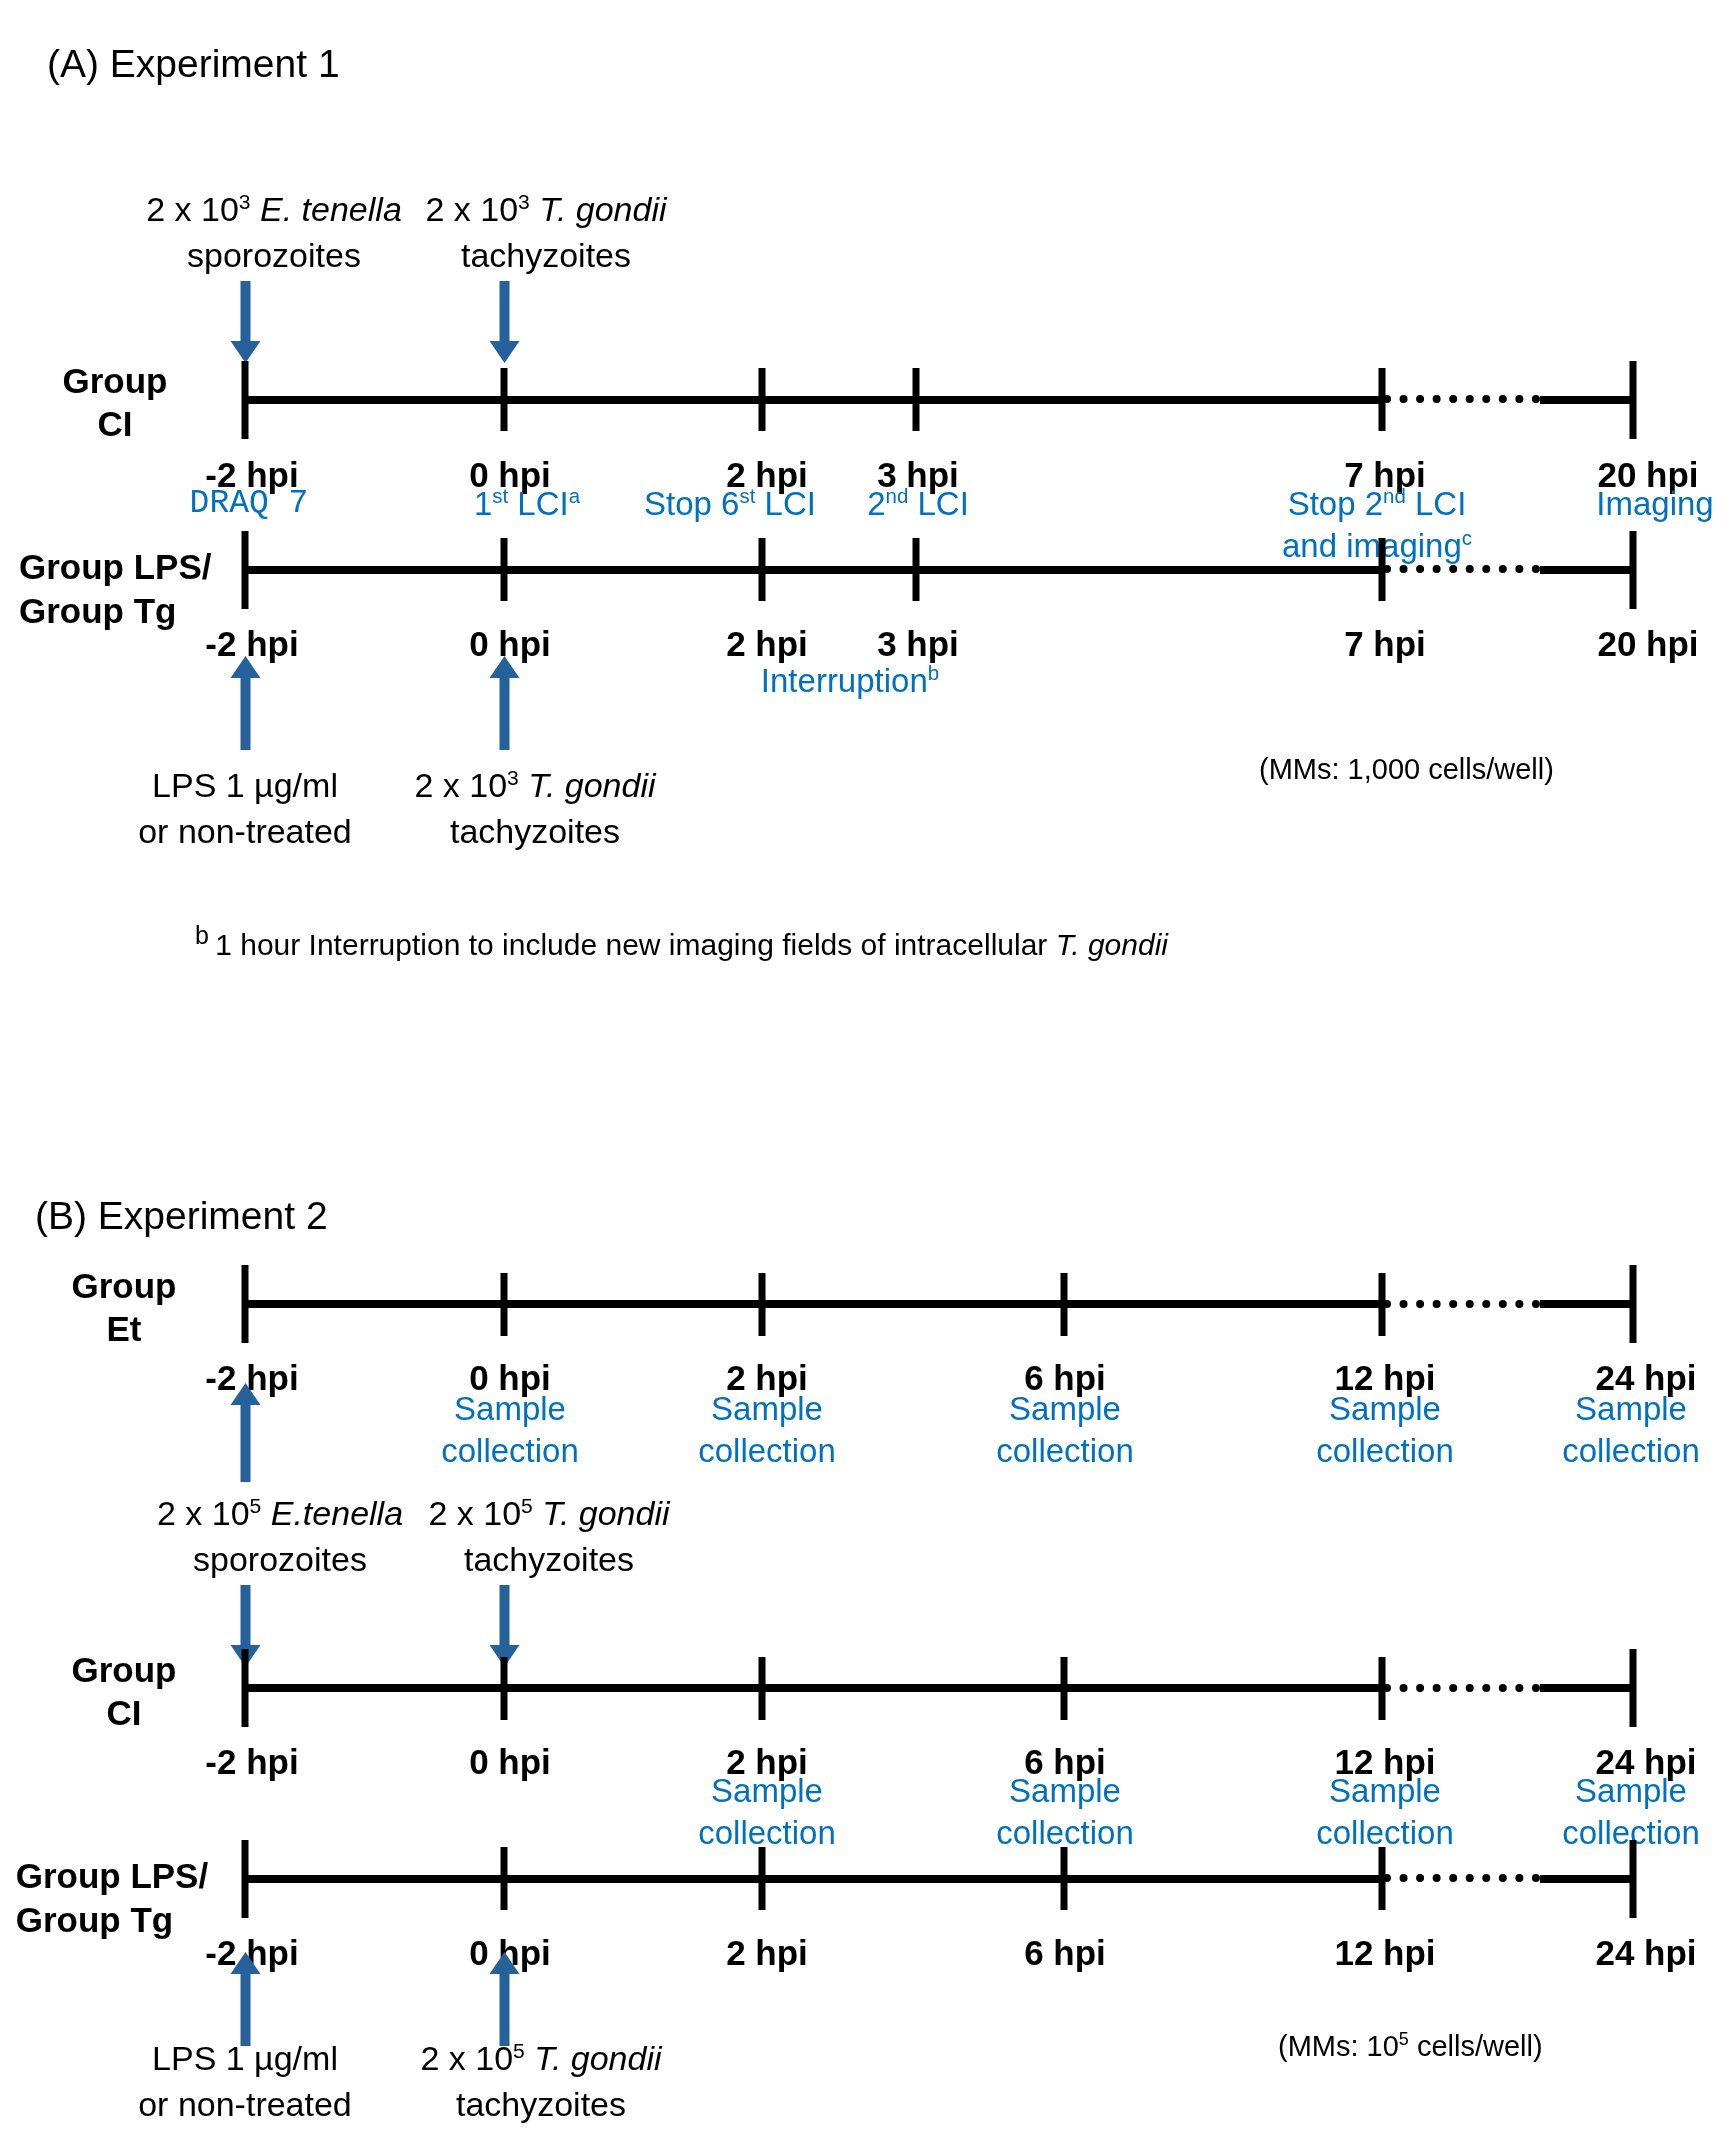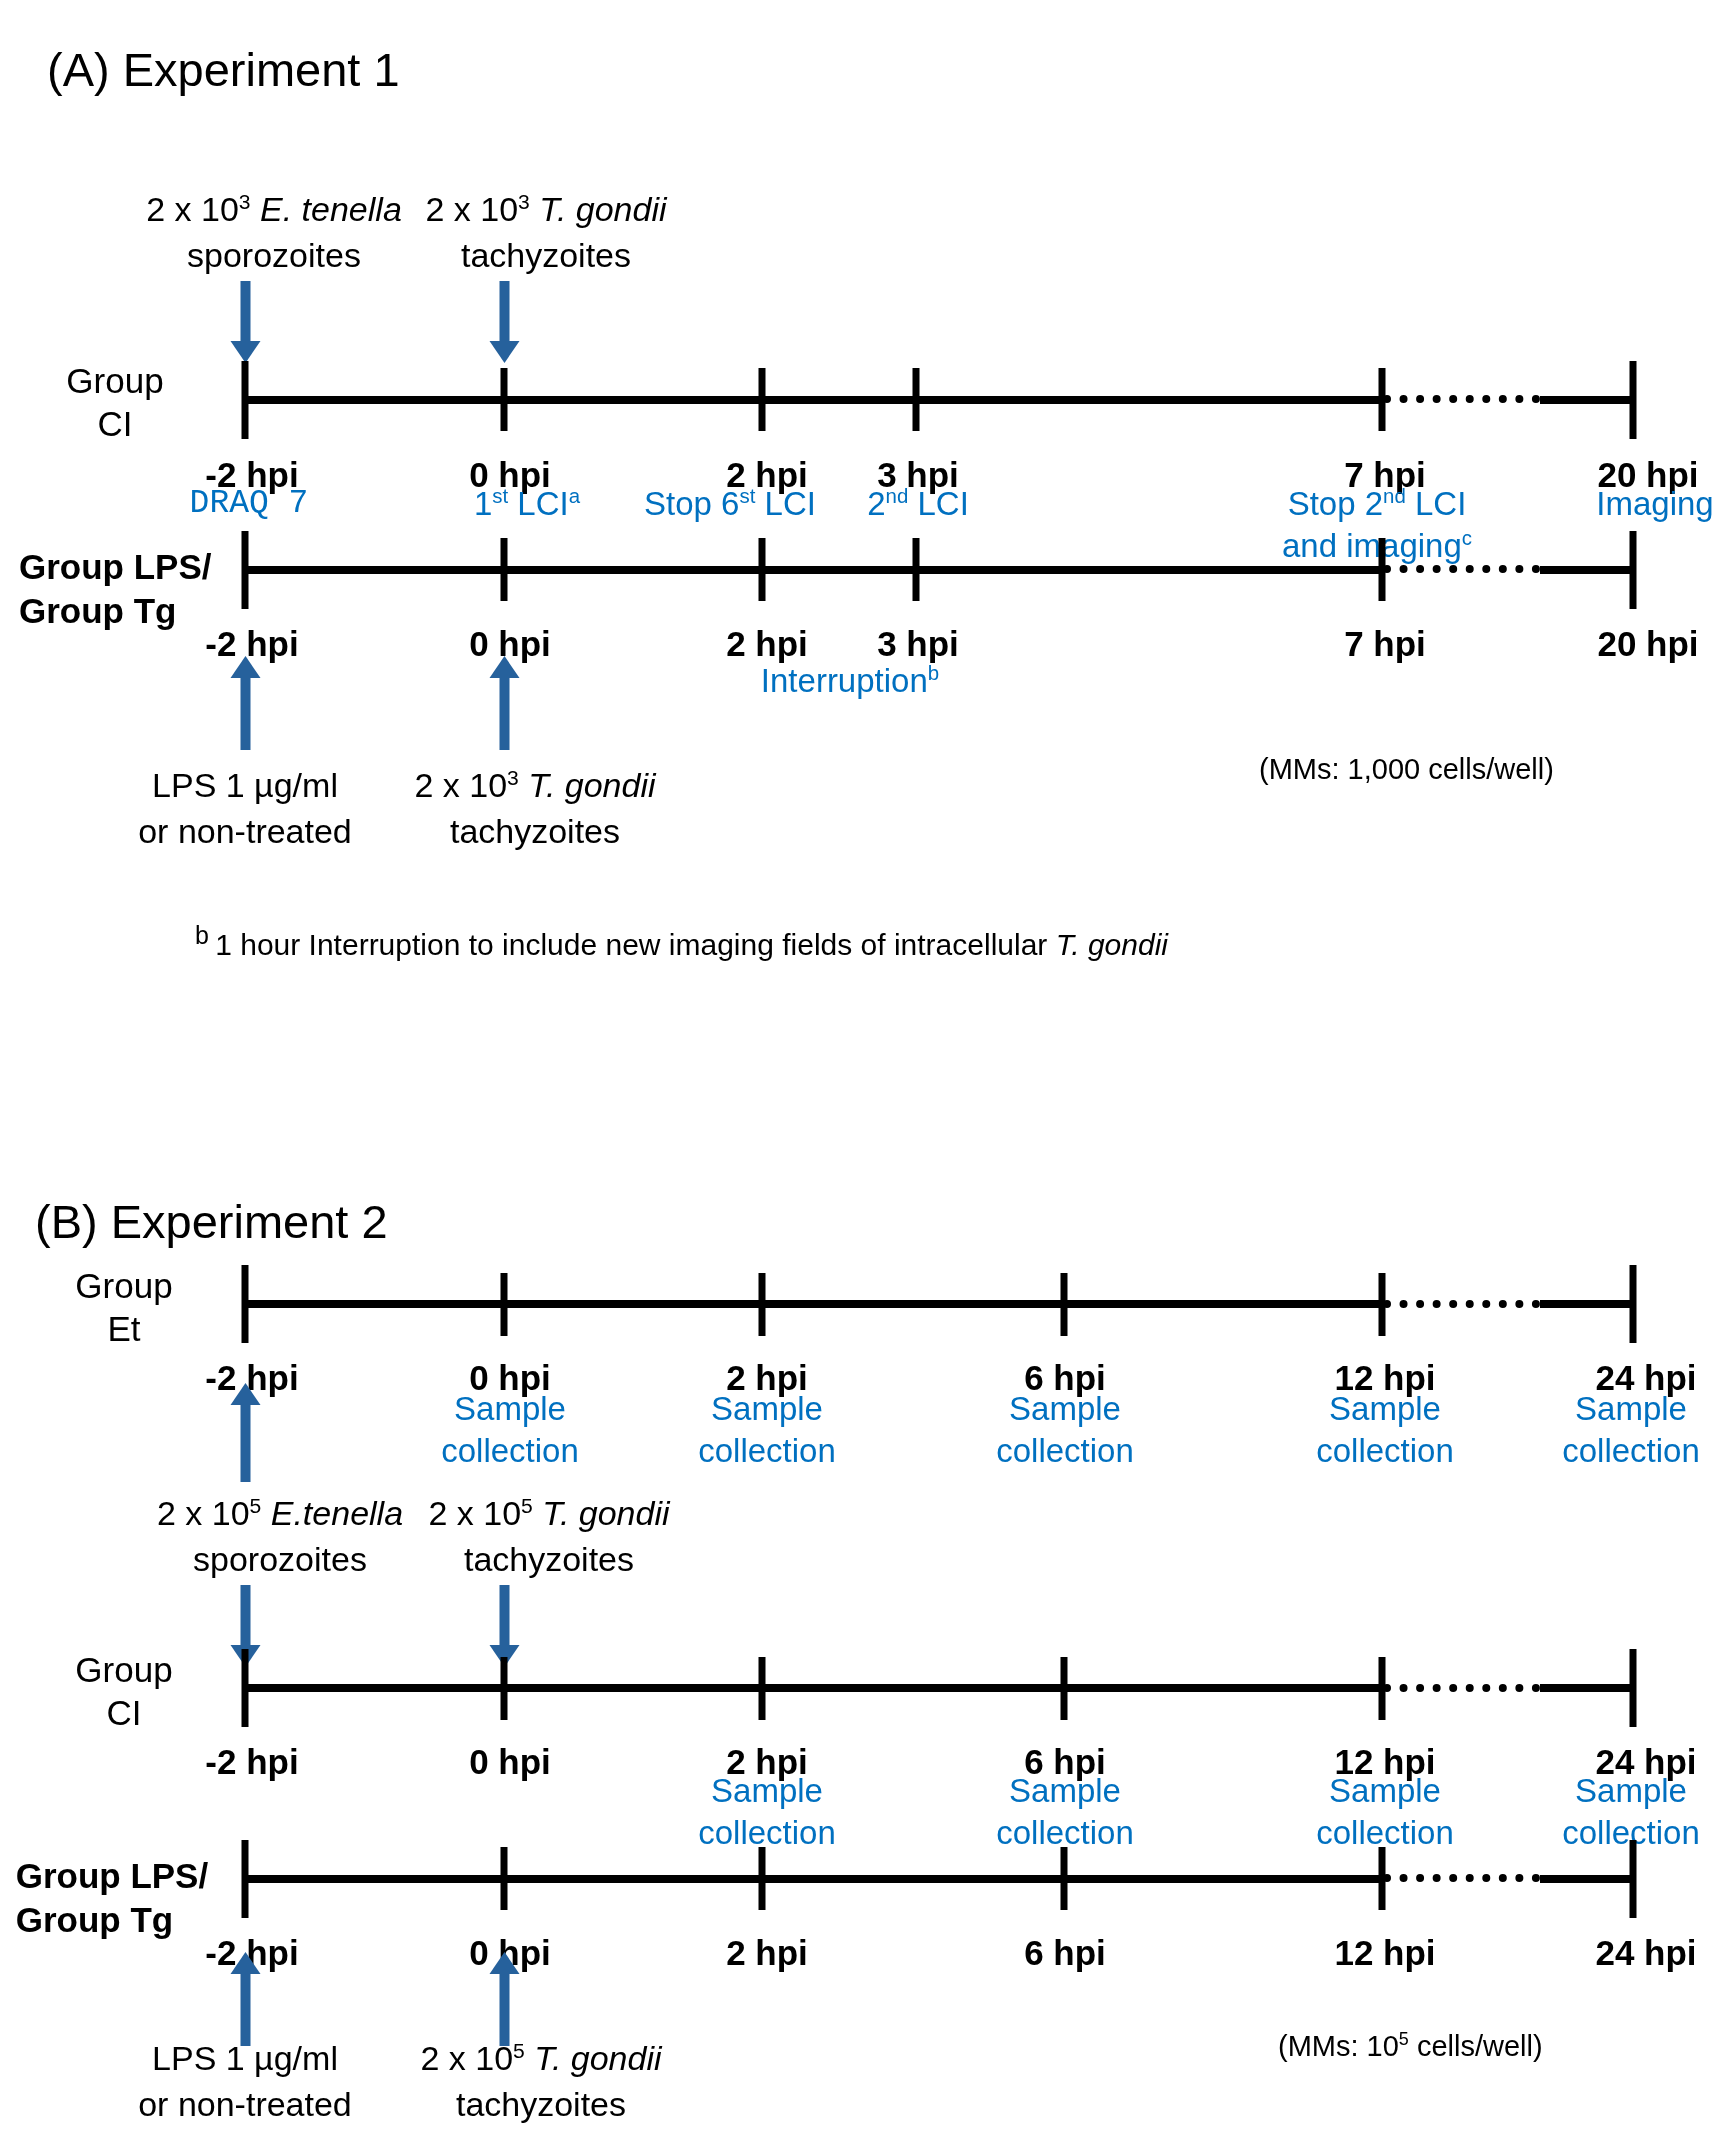--- a/index.html
+++ b/index.html
@@ -5,35 +5,35 @@
   :root { --blue:#0070C0; --arrow:#26619C; --ink:#000; }
   * { box-sizing:border-box; }
   html,body { margin:0; padding:0; }
   body {
     width:1731px; height:2140px; background:#fff; position:relative;
     font-family:"Liberation Sans", sans-serif; color:var(--ink);
   }
   .abs { position:absolute; white-space:nowrap; }
   .ctr { transform:translateX(-50%); text-align:center; }
   .blue { color:var(--blue); }
-  .fs64 { font-size:47px; }
+  .fs64 { font-size:39px; }
   .fs54 { font-size:34px; line-height:46px; }
   .fs52 { font-size:33px; line-height:42px; }
   .fs46 { font-size:29px; }
   .seg  { position:absolute; height:7.6px; background:var(--ink); }
   .dots { position:absolute; height:0; border-top:8.8px dotted var(--ink); }
   .tick { position:absolute; width:7px; background:var(--ink); transform:translateX(-50%); }
   .arrow { position:absolute; width:31px; transform:translateX(-50%);
            display:flex; flex-direction:column; align-items:center; }
   .arrow .shaft { width:10px; flex:1; background:var(--arrow); }
   .arrow .head-down { width:0; height:0; border-left:15.7px solid transparent;
            border-right:15.7px solid transparent; border-top:22.7px solid var(--arrow); }
   .arrow .head-up { width:0; height:0; border-left:15.7px solid transparent;
            border-right:15.7px solid transparent; border-bottom:22.7px solid var(--arrow); }
-  .grp { font-size:35px; font-weight:400; line-height:43px; text-align:center; }
+  .grp { font-size:35px; font-weight:700; line-height:43px; text-align:center; }
   .grpL { font-size:35px; font-weight:700; line-height:44px; text-align:left; }
   .ticklbl { font-size:35px; font-weight:700;margin-top:19px; }
   sup { font-size:62%; line-height:0; }
   i { font-style:italic; }
   .fn { font-size:30px; line-height:37px; }
   .fn sup { font-size:25px; margin-right:6.3px; }
 </style>
 </head>
 <body>
 

